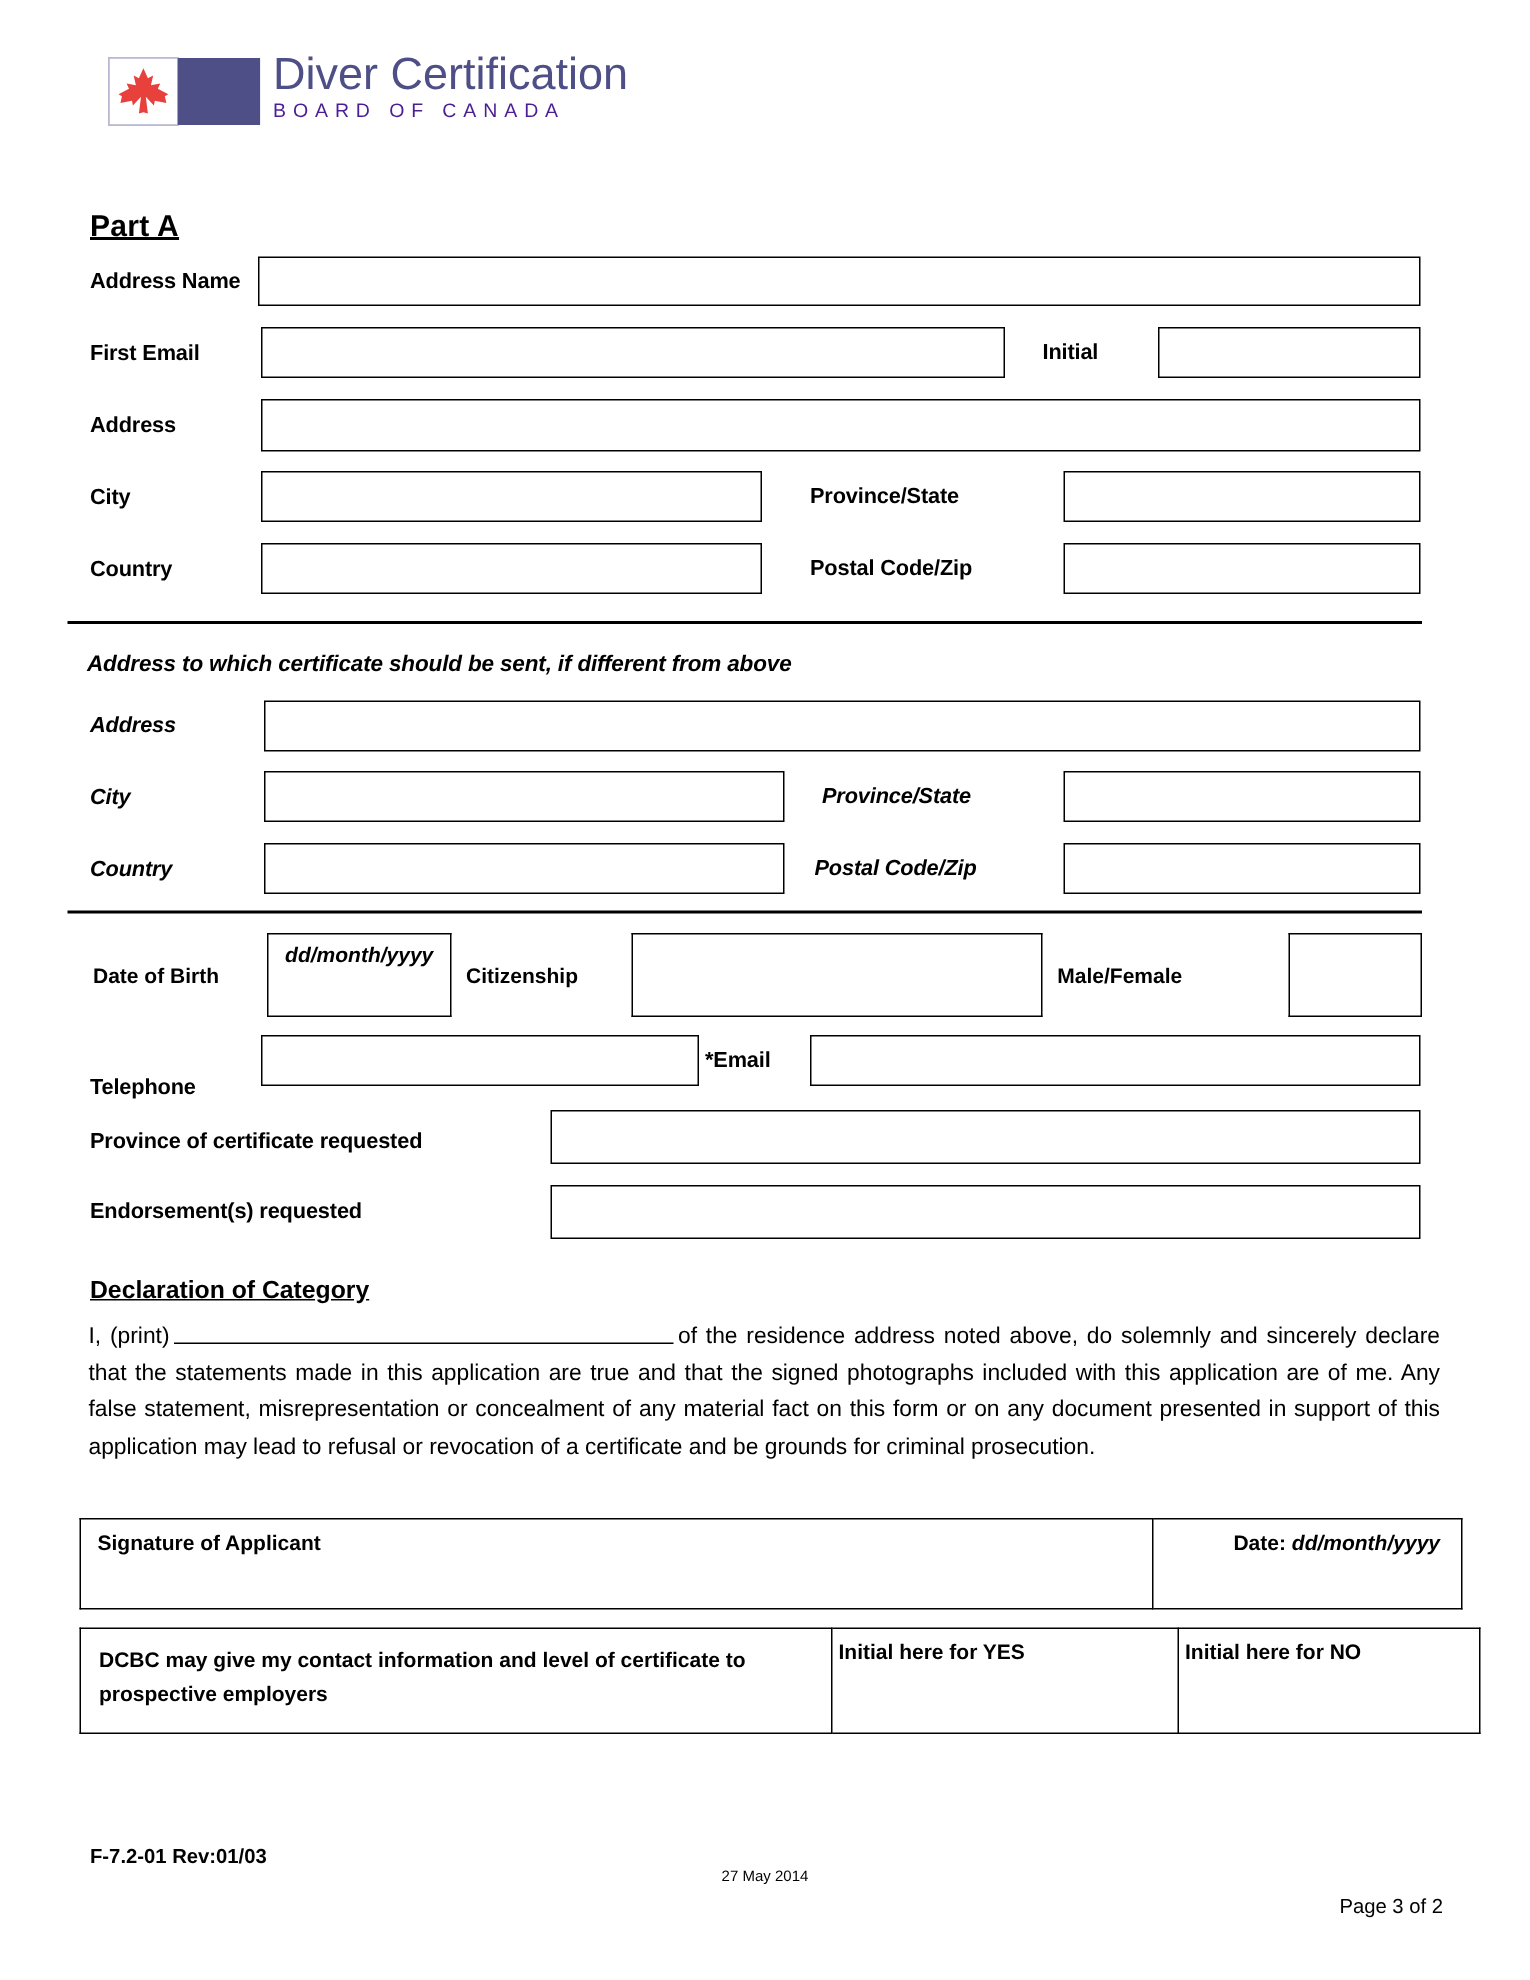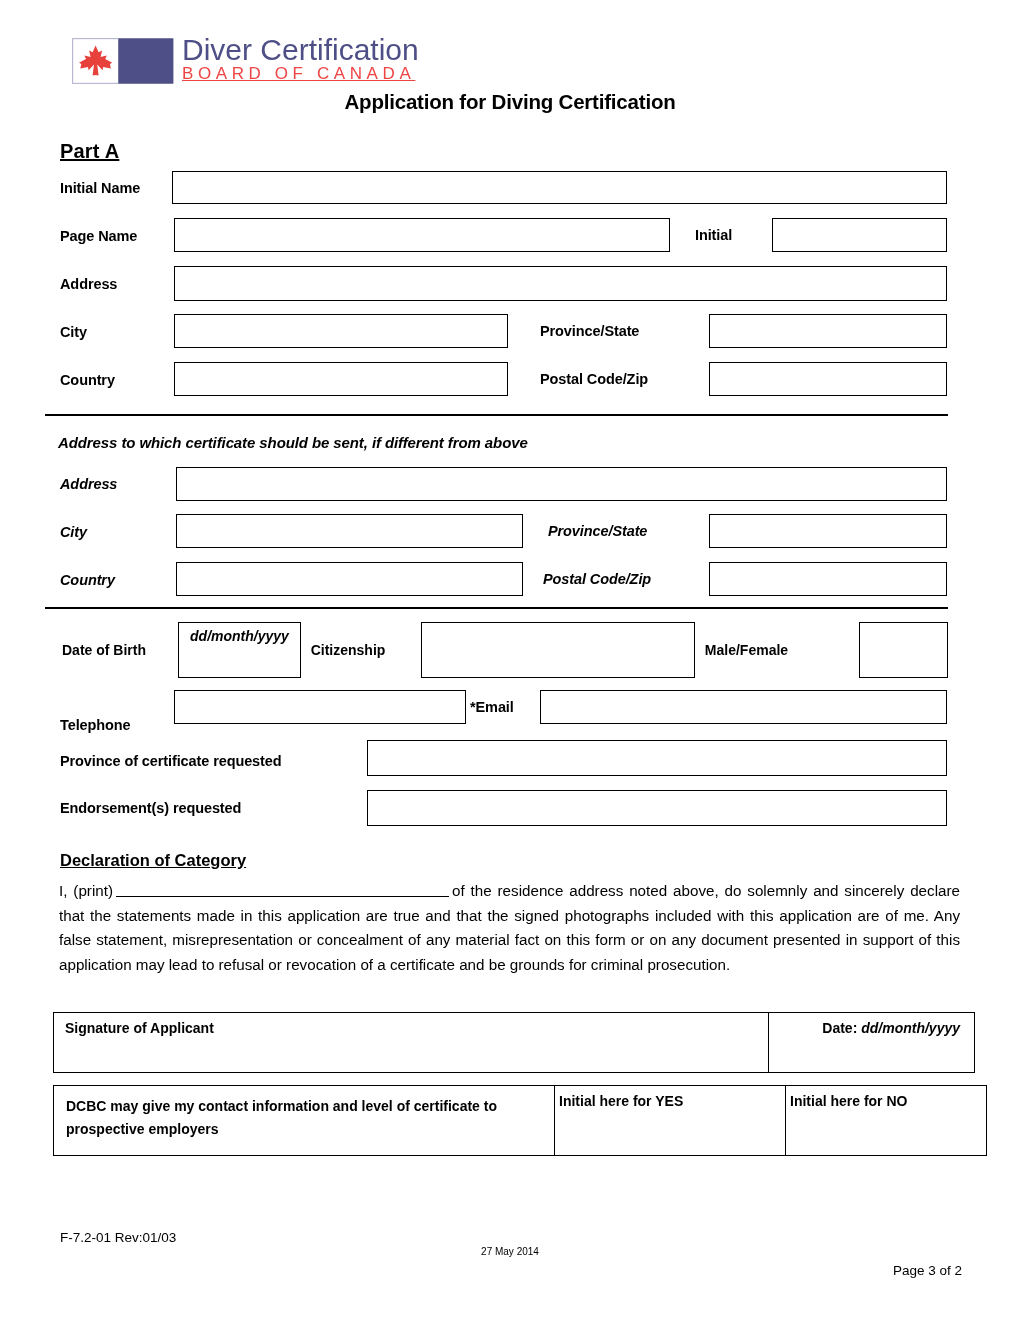--- a/index.html
+++ b/index.html
@@ -46,28 +46,27 @@
     font-family: "Liberation Sans", sans-serif;
     font-size: 30px;
     font-weight: 400;
     color: #4f4f87;
     letter-spacing: 0px;
     line-height: 32px;
     white-space: nowrap;
   }
   .logo-line2 {
     font-family: "Liberation Sans", sans-serif;
-    font-size: 17px;
+    font-size: 13px;
     font-weight: 400;
-    color: #ef4444;
+    color: #4c1d95;
     letter-spacing: 4.6px;
     line-height: 18px;
     white-space: nowrap;
     margin-top: -1px;
-    text-decoration: underline;
   }
 
   
   .doc-title {
     position: absolute;
     left: 0;
     top: 90px;
     width: 1020px;
     text-align: center;
     font-size: 20.5px;
@@ -197,21 +196,21 @@
     font-weight: bold;
     padding-top: 5px !important;
   }
 
   
   .f-left {
     position: absolute;
     left: 60px;
     top: 1230px;
     font-size: 13.5px;
-    font-weight: normal;
+    font-weight: bold;
   }
   .f-center {
     position: absolute;
     left: 0;
     top: 1246px;
     width: 1020px;
     text-align: center;
     font-size: 10px;
     font-weight: normal;
   }
@@ -234,28 +233,27 @@
       <path d="M23.6 7.5 L26.6 14.2 L30.1 12.4 L28.6 18.9 L34.8 17.6 L33.2 21.1 L40.2 24.8 L37.9 26.1 L38.9 30.6 L31.2 29.1 L30.6 32.3 L25.2 26.5 L26.6 37.6 L23.6 36.9 L20.6 37.6 L22.0 26.5 L16.6 32.3 L16.0 29.1 L8.3 30.6 L9.3 26.1 L7.0 24.8 L14.0 21.1 L12.4 17.6 L18.6 18.9 L17.1 12.4 L20.6 14.2 Z" fill="#e8403a"></path>
       <path d="M46.6 0.6 L101.4 0.6 L101.4 45.4 L46.6 45.4 Z M101.4 0.6 L101.4 45.4 L101.4 45.4 Z" fill="#4f4f87"></path>
       <path d="M46.6 0.6 L101.4 0.6 L84.0 23.0 L101.4 45.4 L46.6 45.4 Z" fill="#4f4f87"></path>
     </svg>
     <div class="logo-text-wrap">
       <div class="logo-line1">Diver Certification</div>
       <div class="logo-line2">BOARD OF CANADA</div>
     </div>
   </div>
 
-  <div class="doc-title">Application for Diving Certification</div>
 
   <div class="part-a">Part A</div>
 
-  <div class="lbl" style="left:60px; top:180px;">Initial Name</div>
+  <div class="lbl" style="left:60px; top:180px;">Address Name</div>
   <div class="box" style="left:172px; top:171px; width:775px; height:33px;"></div>
 
-  <div class="lbl" style="left:60px; top:228px;">Page Name</div>
+  <div class="lbl" style="left:60px; top:228px;">First Email</div>
   <div class="box" style="left:174px; top:218px; width:496px; height:34px;"></div>
   <div class="lbl" style="left:695px; top:227px;">Initial</div>
   <div class="box" style="left:772px; top:218px; width:175px; height:34px;"></div>
 
   <div class="lbl" style="left:60px; top:276px;">Address</div>
   <div class="box" style="left:174px; top:266px; width:773px; height:35px;"></div>
 
   <div class="lbl" style="left:60px; top:324px;">City</div>
   <div class="box" style="left:174px; top:314px; width:334px; height:34px;"></div>
   <div class="lbl" style="left:540px; top:323px;">Province/State</div>

